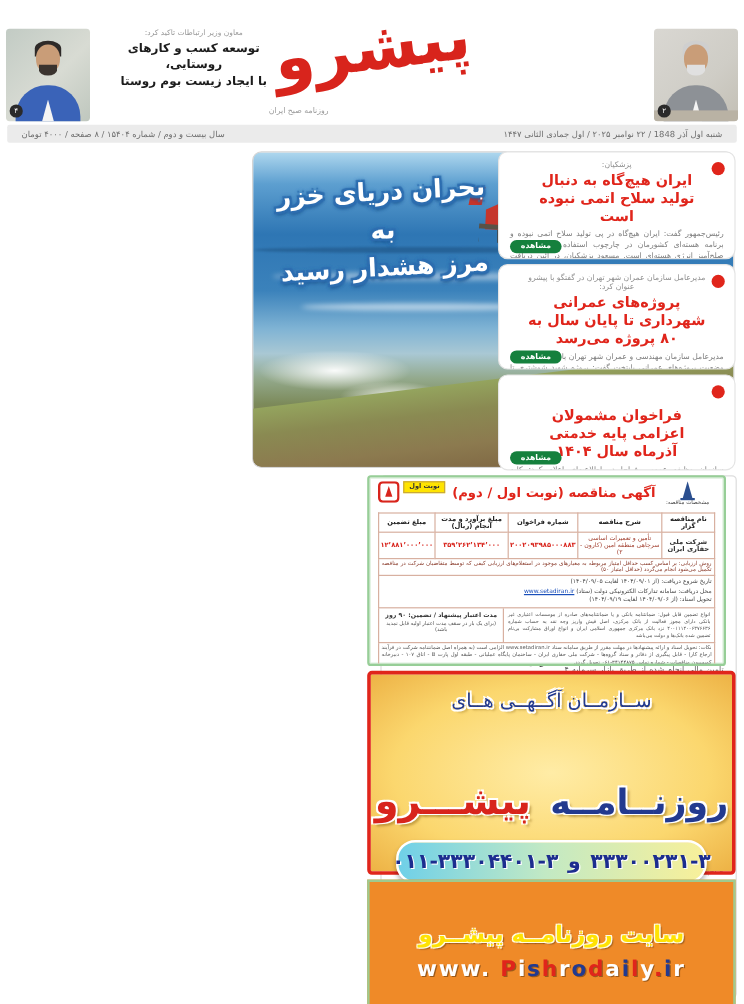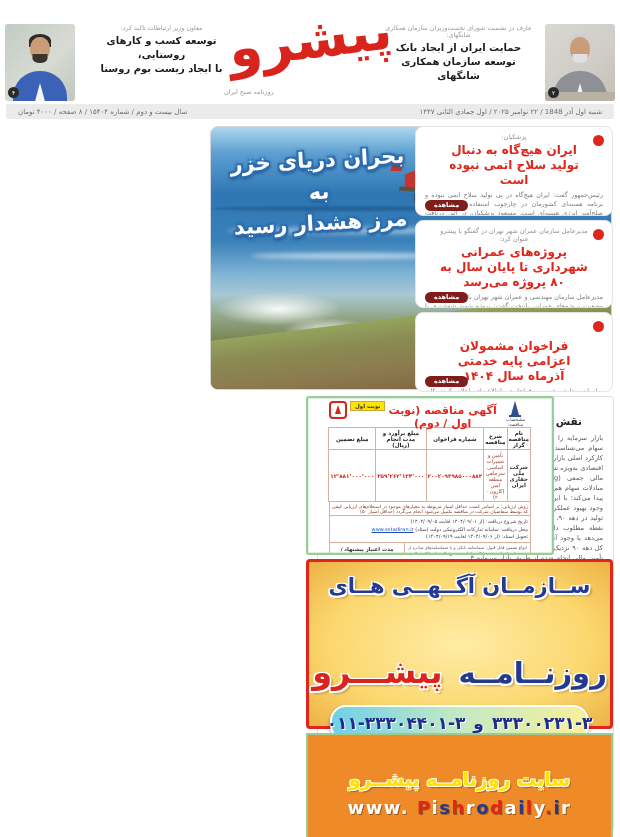--- a/index.html
+++ b/index.html
@@ -55,32 +55,32 @@
   
   .news-col { position:absolute; top:126px; left:5px; width:198px; right:auto; }
   .news-col { left:auto; right:417px; } 
   .news-col { right:auto; left:415px; width:198px; }
   .card { position:relative; background:#fff; border:1px solid #e4e4e4; border-radius:8px; padding:6px 9px 14px 9px; margin-bottom:4px; overflow:hidden; }
   .card-1 { height:90px; } .card-2 { height:88px; } .card-3 { height:80px; }
   .dot { position:absolute; top:8px; right:8px; width:11px; height:11px; border-radius:50%; background:#e0251b; }
   .kicker { font-size:6.4px; color:#8f8f8f; text-align:center; padding:0 14px; margin-bottom:2px; }
   .headline { font-size:12px; font-weight:bold; color:#e0251b; text-align:center; line-height:1.25; padding:0 13px; margin-bottom:3px; }
   .nbody { font-size:6.4px; color:#7d7d7d; text-align:justify; line-height:1.42; }
-  .more-pill { position:absolute; left:9px; bottom:4px; background:#7f1d1d; color:#fff; font-size:6.5px; font-weight:bold; padding:1px 9px 2px; border-radius:9px; }
+  .more-pill { position:absolute; left:9px; bottom:4px; background:#15803d; color:#fff; font-size:6.5px; font-weight:bold; padding:1px 9px 2px; border-radius:9px; }
 
   
   .editorial { position:absolute; top:396px; right:6px; width:297px; height:436px; border:1px solid #ddd; border-radius:4px; padding:8px 10px; overflow:hidden; background:#fff; }
   .ed-kicker { text-align:center; font-size:6.8px; color:#999; margin-bottom:2px; }
   .ed-title { text-align:center; font-size:10.5px; font-weight:bold; color:#1d1d1d; margin-bottom:6px; }
   .ed-body { column-count:2; column-gap:10px; font-size:6.6px; line-height:1.52; text-align:justify; color:#5a5a5a; height:390px; }
   .ed-body p { margin-bottom:4px; }
   .ed-sub { font-weight:bold; color:#333; }
 
   
-  .tender { position:absolute; top:396px; left:306px; width:248px; height:159px; border:2px solid #97ce97; box-shadow:inset 0 0 0 1px #ddf0dd; border-radius:3px; background:#fff; padding:3px 21px; overflow:hidden; }
+  .tender { position:absolute; top:396px; left:306px; width:299px; height:159px; border:2px solid #97ce97; box-shadow:inset 0 0 0 1px #ddf0dd; border-radius:3px; background:#fff; padding:3px 7px; overflow:hidden; }
   .t-head { display:flex; align-items:flex-start; justify-content:space-between; height:25px; }
   .t-logo-col { width:46px; text-align:center; }
   .t-spec { font-size:4.6px; color:#444; }
   .t-title { font-size:11px; font-weight:bold; color:#e0251b; text-align:center; margin-top:3px; }
   .t-left-group { width:58px; display:flex; align-items:flex-start; gap:3px; justify-content:flex-end; }
   .t-badge { background:#ffe400; border:1px solid #c9a93a; color:#333; font-size:5.5px; font-weight:bold; padding:1px 4px; white-space:nowrap; }
   table.t-table { width:100%; border-collapse:collapse; margin-top:1px; }
   .t-table th, .t-table td { border:1px solid #d8b0a0; padding:1.5px 1px; text-align:center; vertical-align:middle; }
   .t-table th { font-size:5.6px; color:#222; font-weight:bold; }
   .t-c0 { font-size:5.6px; font-weight:bold; color:#333; }
@@ -93,21 +93,21 @@
   .t-guar { width:63%; font-size:4.2px; color:#555; text-align:justify; padding:2px 3px; border-left:1px solid #d8b0a0; line-height:1.45; }
   .t-valid { width:37%; text-align:center; padding:3px 2px; }
   .t-valid .v1 { font-size:5.2px; font-weight:bold; color:#333; }
   .t-valid .v2 { font-size:4.4px; color:#555; margin-top:2px; }
   .t-notes { font-size:4.4px; color:#555; text-align:justify; padding:2px; border:1px solid #d8b0a0; border-top:none; line-height:1.4; }
   .mini-logo { display:block; margin:0 auto; }
 
   
   .ad-yellow { position:absolute; top:559px; left:306px; width:307px; height:170px; border:3px solid #e0251b; border-radius:4px; text-align:center;
     background:radial-gradient(ellipse at center,#ffeca6 0%,#fbd76e 62%,#edb245 100%); padding-top:12px; }
-  .ady-l1 { font-size:21px; font-weight:bold; color:#233a8f; letter-spacing:1px;
+  .ady-l1 { font-size:16px; font-weight:normal; color:#233a8f; letter-spacing:1px;
     text-shadow:-1.5px -1.5px 0 #fff,1.5px -1.5px 0 #fff,-1.5px 1.5px 0 #fff,1.5px 1.5px 0 #fff,3px 3px 2px rgba(120,80,0,.4); }
   .ady-l2 { margin-top:10px; display:flex; justify-content:center; align-items:baseline; gap:16px; }
   .ady-l2a { font-size:29px; font-weight:bold; color:#233a8f;
     text-shadow:-1.5px -1.5px 0 #fff,1.5px -1.5px 0 #fff,-1.5px 1.5px 0 #fff,1.5px 1.5px 0 #fff,3px 3px 2px rgba(120,80,0,.4);margin-top:48px; }
   .ady-l2b { font-size:32px; font-weight:bold; color:#d8241c;
     text-shadow:-1.5px -1.5px 0 #fff,1.5px -1.5px 0 #fff,-1.5px 1.5px 0 #fff,1.5px 1.5px 0 #fff,3px 3px 2px rgba(120,80,0,.4); }
   .phone-pill { margin:14px auto 0; width:86%; display:flex; direction:ltr; justify-content:center; align-items:center; gap:8px;
     background:linear-gradient(90deg,#6fd0e8 0%,#c2e9c4 48%,#f8f09a 100%); border:2px solid #fff; border-radius:16px;
     box-shadow:0 3px 4px rgba(0,0,0,.3); padding:6px 4px; font-size:17px; font-weight:bold; color:#1c2d8f; text-shadow:1px 1px 0 #fff; }
   .phone-pill span { direction:ltr; unicode-bidi:embed; }
@@ -129,27 +129,20 @@
     <div class="teaser teaser-right">
       <div class="tphoto aref">
         <div class="p-hair" style="background:#cfcfcf"></div>
         <div class="p-head"></div>
         <div class="p-beard" style="background:#e0e0e0"></div>
         <div class="p-torso" style="background:#8d9196">
             <div class="p-shirt"></div>
           </div>
         <div class="desk"></div>
         <span class="page-badge">۲</span>
-      </div>
-      <div class="ttext">
-        <div class="tkicker">عارف در نشست شورای نخست‌وزیران سازمان همکاری شانگهای:</div>
-        <div class="ttitle">
-          <span>حمایت ایران از ایجاد بانک</span><br>
-          <span>توسعه سازمان همکاری شانگهای</span>
-        </div>
       </div>
     </div>
 
     <div class="logo-wrap">
       <div class="logo-text">پیشرو</div>
       <div class="logo-tagline">روزنامه صبح ایران</div>
     </div>
 
     <div class="teaser teaser-left">
       <div class="ttext">

